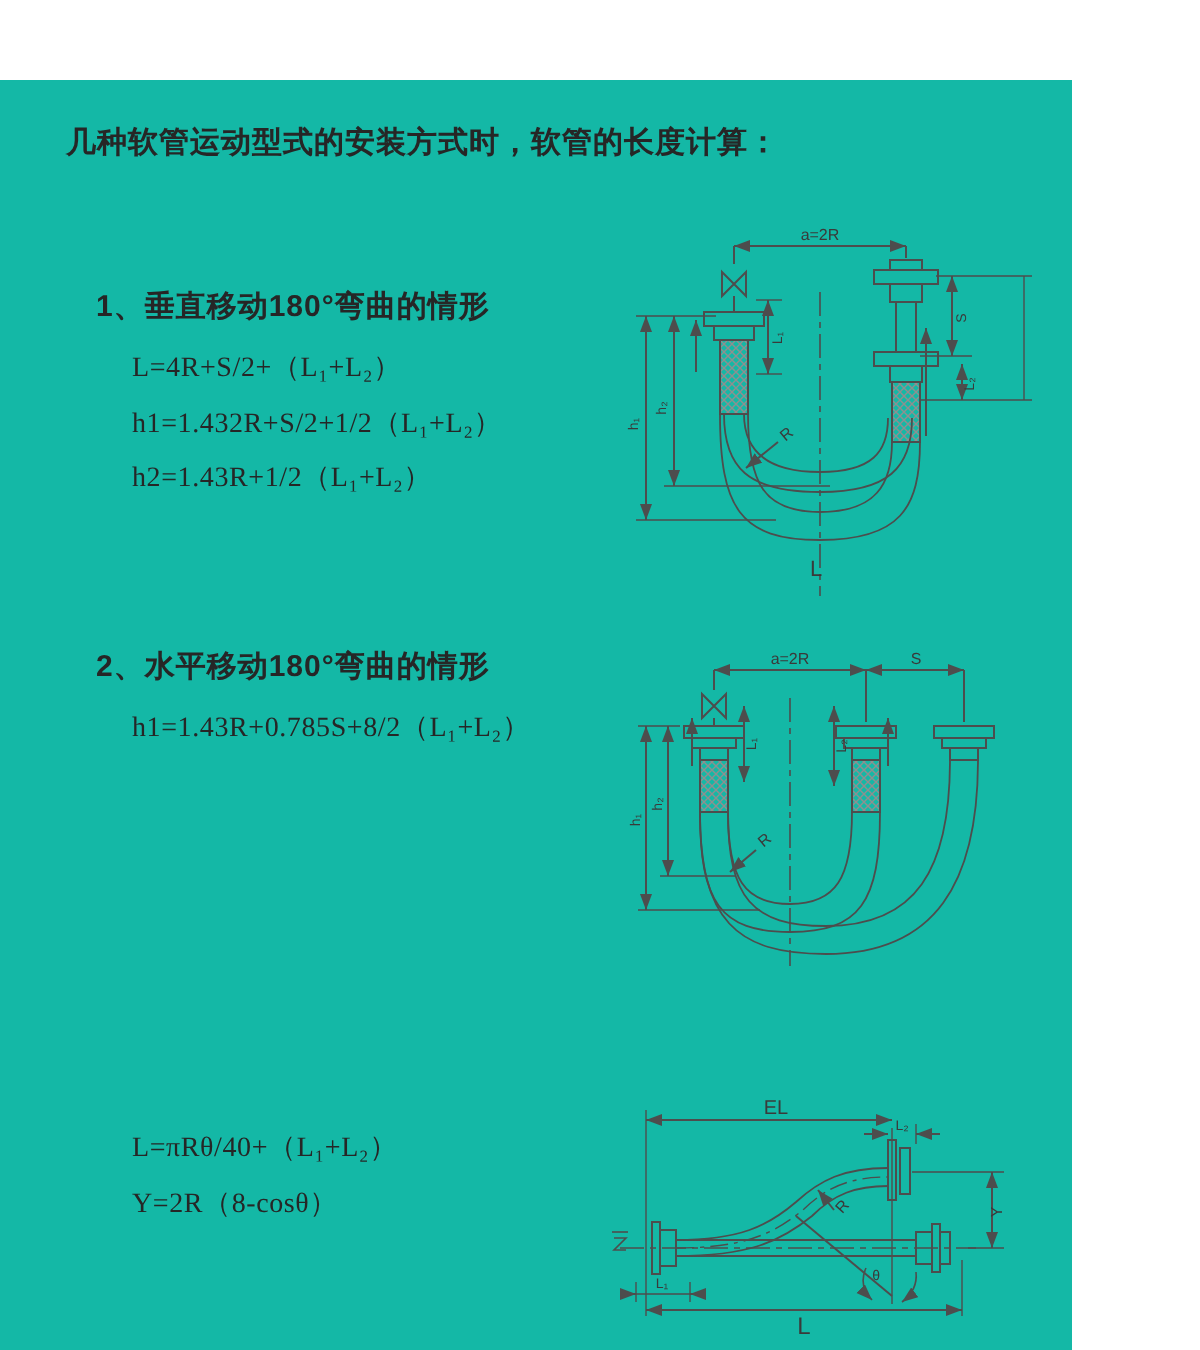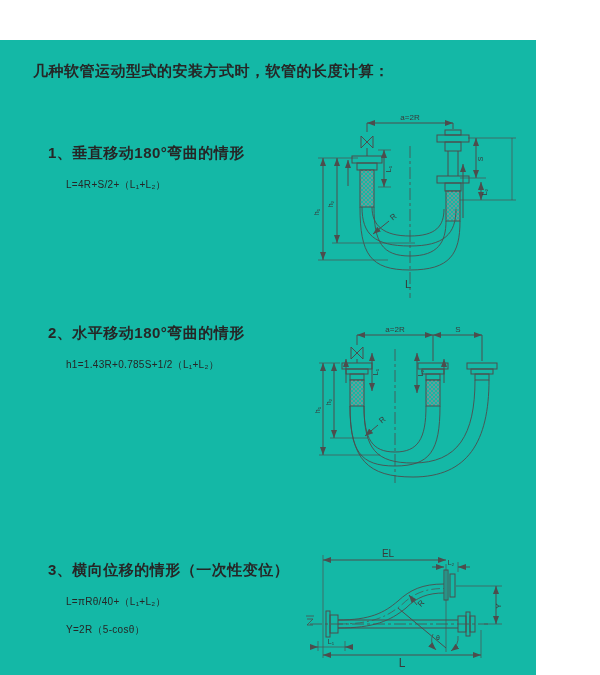--- a/index.html
+++ b/index.html
@@ -18,23 +18,23 @@
   }
   .section{position:absolute;left:48px;}
   .sec1{top:104px;}
   .sec2{top:284px;}
   .sec3{top:521px;}
   .heading{
     font-size:15px;font-weight:bold;margin:0 0 8px 0;
     letter-spacing:0.5px;white-space:nowrap;
   }
   .formula{
-    font-size:10px;font-weight:normal;
+    font-size:14px;font-weight:normal;
     margin:0 0 0 18px;line-height:27.5px;
-    letter-spacing:0.3px;white-space:nowrap;
+    letter-spacing:0.3px;white-space:nowrap;font-family:Liberation Serif, serif;
   }
   svg{position:absolute;}
   svg text{
     font-family:"Liberation Sans","DejaVu Sans",sans-serif;
     fill:#3a3a3a;stroke:none;
   }
   .lbl7{font-size:7px;}
   .lbl8{font-size:8px;}
   .lbl9{font-size:9px;}
   .lbl11{font-size:11px;}
@@ -43,31 +43,32 @@
 </head>
 <body>
 
 <div class="page">
 
   <div class="title">几种软管运动型式的安装方式时，软管的长度计算：</div>
 
   <div class="section sec1">
     <p class="heading">1、垂直移动180°弯曲的情形</p>
     <p class="formula">L=4R+S/2+（L₁+L₂）</p>
+    <p class="formula">h1=1.432R+S/2+1/2（L₁+L₂）</p>
+    <p class="formula">h2=1.43R+1/2（L₁+L₂）</p>
   </div>
 
   <div class="section sec2">
     <p class="heading">2、水平移动180°弯曲的情形</p>
-    <p class="formula">h1=1.43R+0.785S+1/2（L₁+L₂）</p>
+    <p class="formula">h1=1.43R+0.785S+8/2（L₁+L₂）</p>
   </div>
 
   <div class="section sec3">
-    <p class="heading">3、横向位移的情形（一次性变位）</p>
     <p class="formula">L=πRθ/40+（L₁+L₂）</p>
-    <p class="formula">Y=2R（5-cosθ）</p>
+    <p class="formula">Y=2R（8-cosθ）</p>
   </div>
 
   <svg style="left:310px;top:68px" width="280" height="195" viewBox="0 0 280 195">
     <defs>
       <marker id="m1" orient="auto-start-reverse" markerUnits="userSpaceOnUse" markerWidth="9" markerHeight="7" refX="8" refY="3">
         <path d="M0,0 L8,3 L0,6 z" fill="#4d4d4d"></path>
       </marker>
       <pattern id="ht1" width="4" height="4" patternUnits="userSpaceOnUse">
         <path d="M0,4 L4,0 M0,0 L4,4" stroke="#8f8f8f" stroke-width="0.7"></path>
       </pattern>

